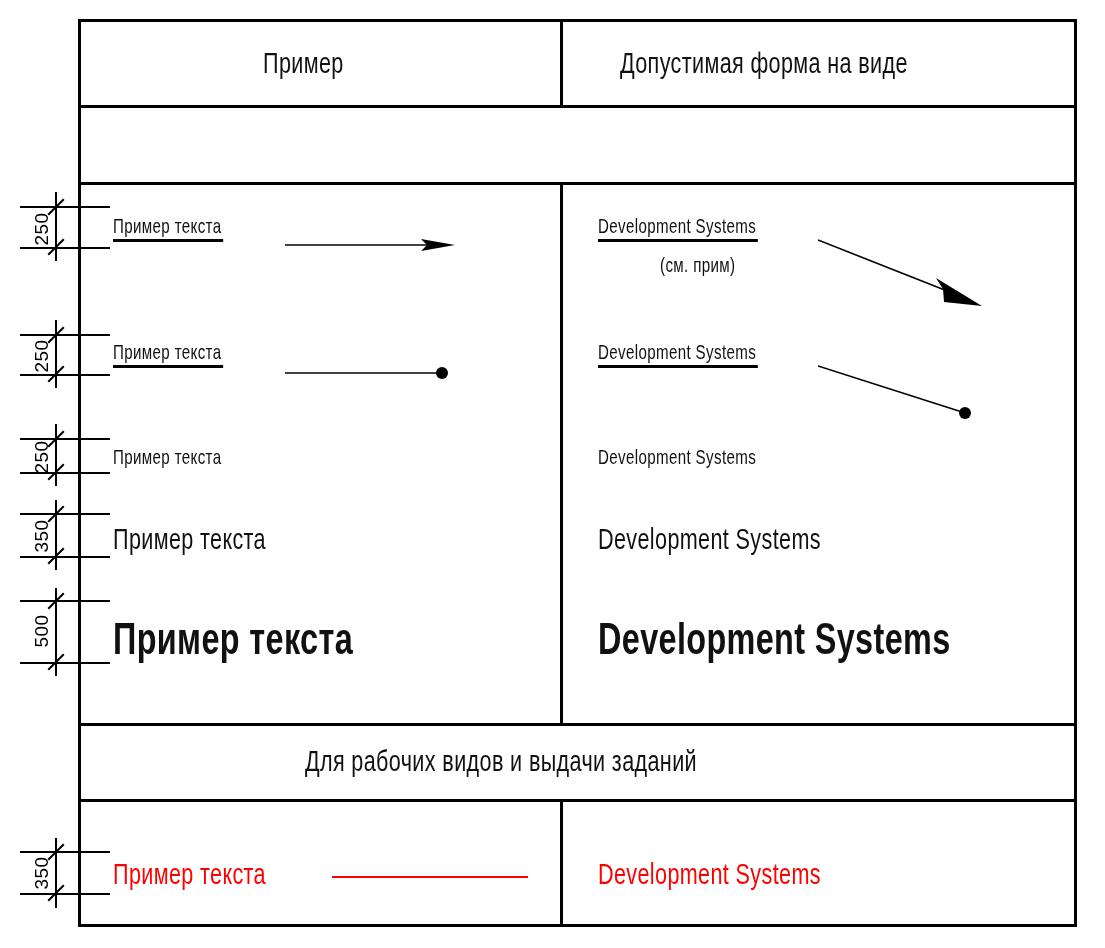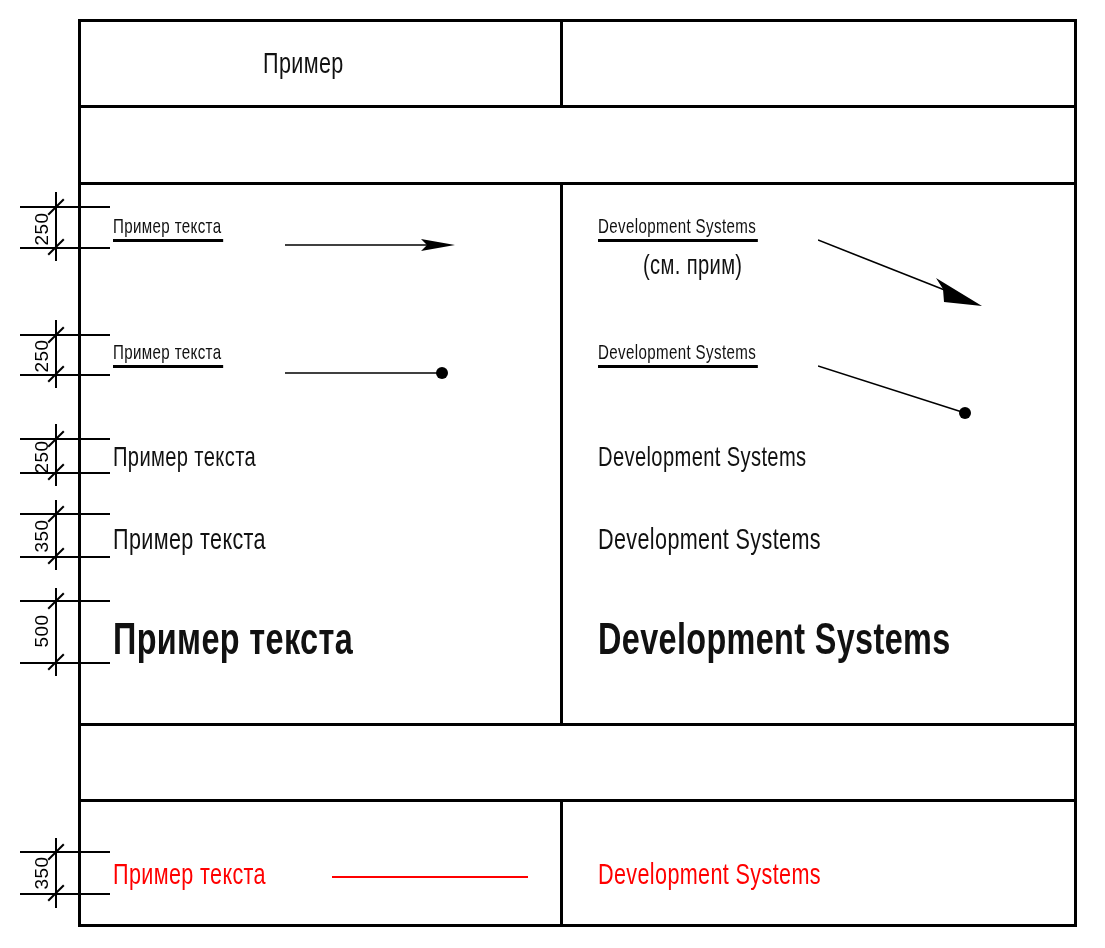--- a/index.html
+++ b/index.html
@@ -66,21 +66,21 @@
   .hdr-txt {
     font-size: 30px;
     font-weight: 400;
   }
   .section-txt {
     font-size: 30px;
     font-weight: 400;
   }
 
   
-  .sz-250 { font-size: 28px; }
+  .sz-250 { font-size: 21px; }
   .sz-250u { font-size: 21px; }
   .sz-350 { font-size: 30px; }
   .sz-500 { font-size: 45px; font-weight: bold; }
 
   .underlined {
     border-bottom: 3px solid #000;
     padding-bottom: 1px;
   }
   .red { color: #ff0000; }
 
@@ -135,20 +135,23 @@
   <div class="hline" style="top:723px;"></div>
   <div class="hline" style="top:799px;"></div>
 
   <div class="vline" style="left:560px; top:19px;  height:87px;"></div>
   <div class="vline" style="left:560px; top:182px; height:542px;"></div>
   <div class="vline" style="left:560px; top:799px; height:128px;"></div>
 
   <div class="cell center hdr-txt" style="left:78px; top:19px; width:482px; height:87px;">
     <span class="iso iso-c">Пример</span>
   </div>
+  <div class="cell center hdr-txt" style="left:563px; top:19px; width:514px; height:87px;">
+    <span class="iso iso-c">Допустимая форма на виде</span>
+  </div>
 
 
   <div class="cell left sz-250u" style="left:113px; top:208px; height:40px;">
     <span class="iso iso-c underlined" style="padding-right:2px;">Пример текста</span>
   </div>
   <svg class="leader" style="left:285px; top:228px;" width="185" height="26">
     <line x1="0" y1="17" x2="160" y2="17" stroke="#000" stroke-width="1.6"></line>
     <polygon points="136,11 170,17 136,23 142,17" fill="#000"></polygon>
   </svg>
 
@@ -193,20 +196,23 @@
     <span class="iso iso-c">Development Systems</span>
   </div>
 
   <div class="cell left sz-500" style="left:113px; top:608px; height:62px;">
     <span class="iso iso-c">Пример текста</span>
   </div>
   <div class="cell left sz-500" style="left:598px; top:608px; height:62px;">
     <span class="iso iso-c">Development Systems</span>
   </div>
 
+  <div class="cell center section-txt" style="left:78px; top:723px; width:999px; height:76px;">
+    <span class="iso iso-c">Для рабочих видов и выдачи заданий</span>
+  </div>
 
   <div class="cell left sz-350 red" style="left:113px; top:852px; height:44px;">
     <span class="iso iso-c">Пример текста</span>
   </div>
   <svg class="leader" style="left:332px; top:862px;" width="210" height="30">
     <line x1="0" y1="15" x2="196" y2="15" stroke="#ff0000" stroke-width="2"></line>
   </svg>
   <div class="cell left sz-350 red" style="left:598px; top:852px; height:44px;">
     <span class="iso iso-c">Development Systems</span>
   </div>

